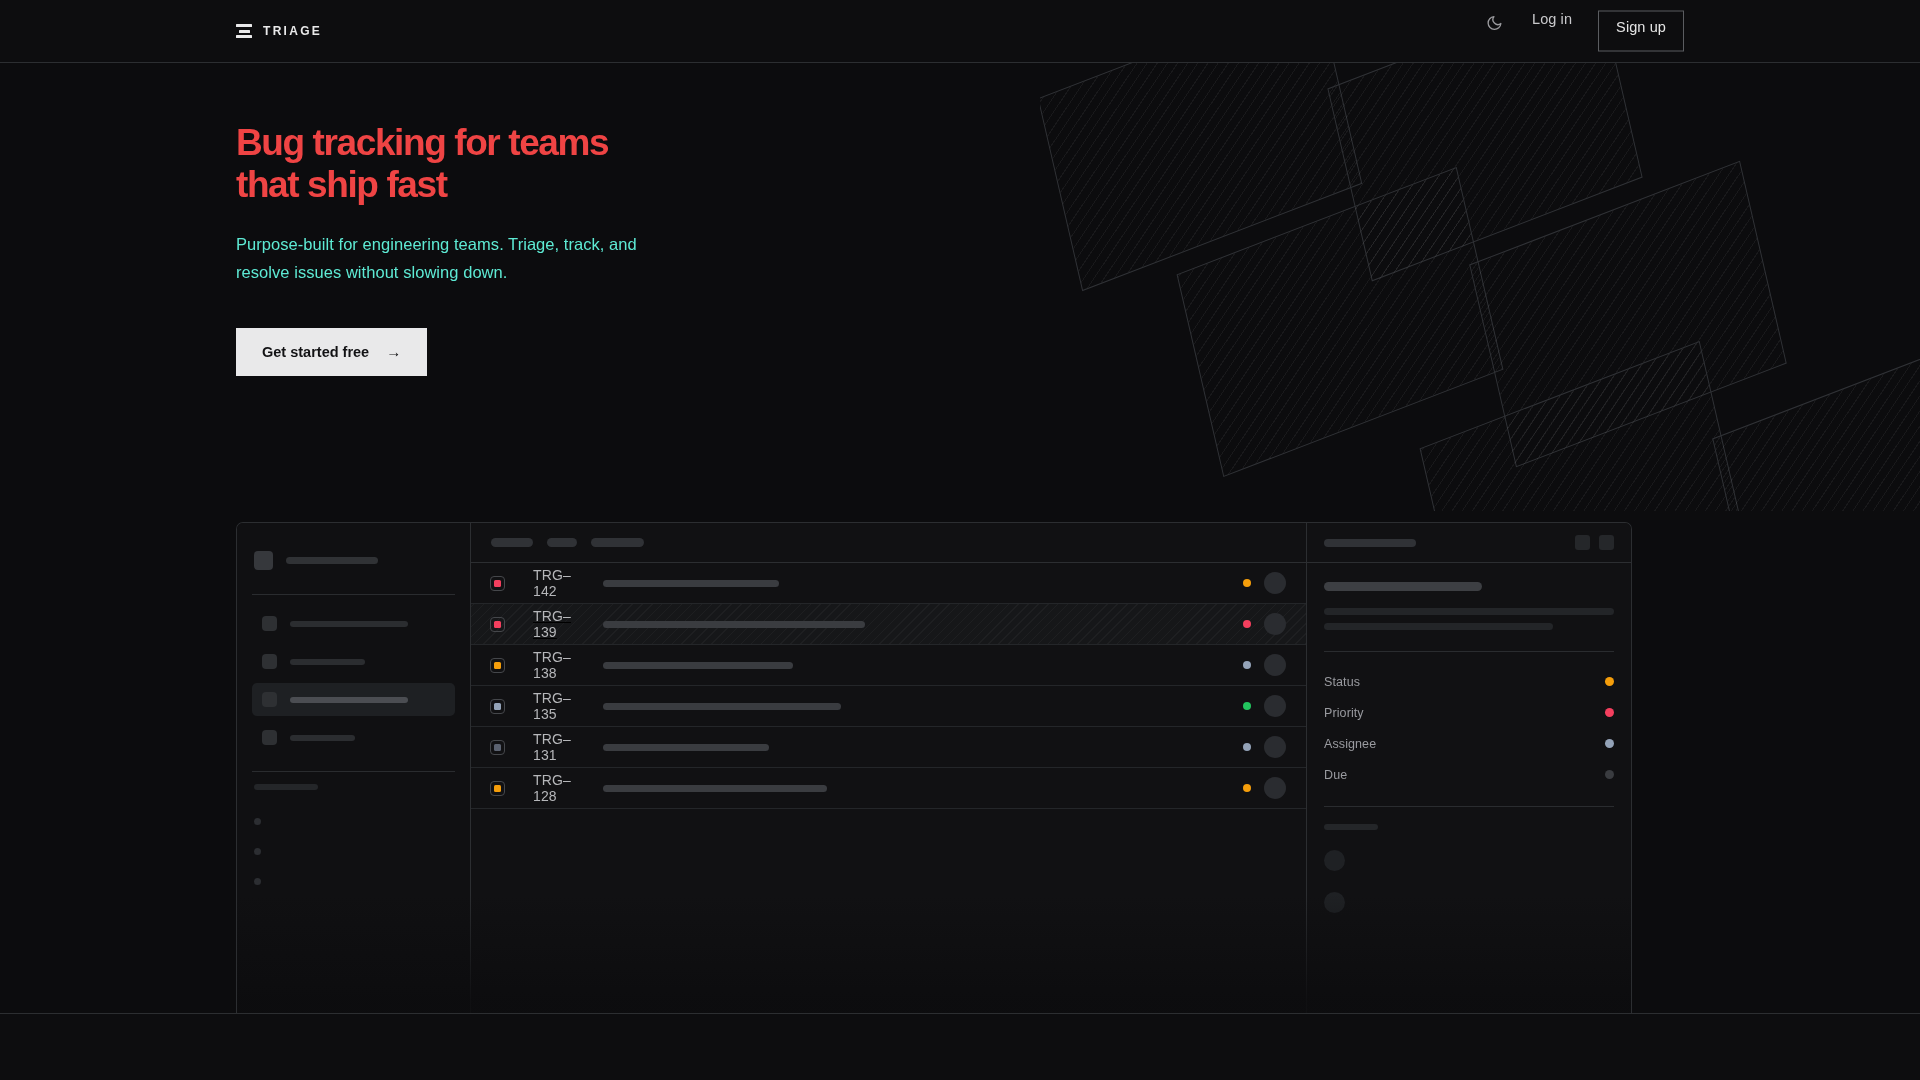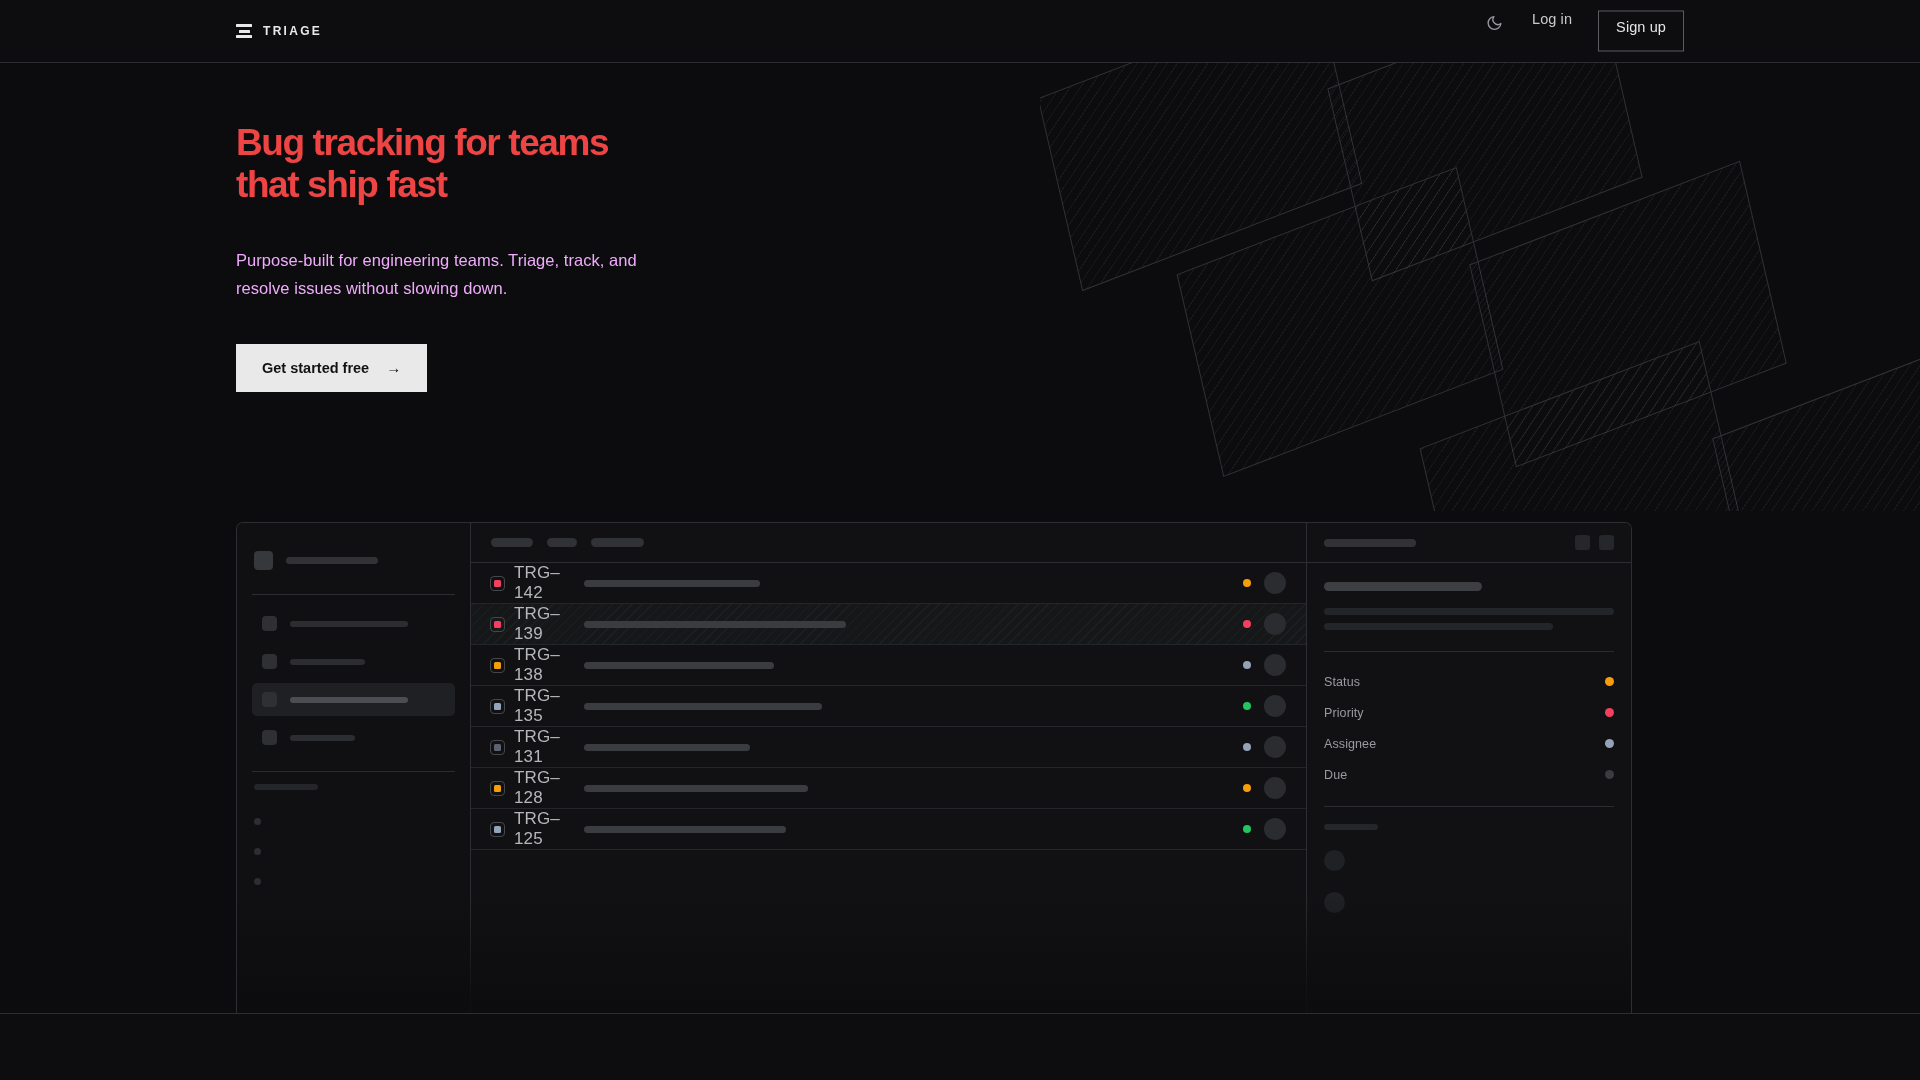--- a/index.html
+++ b/index.html
@@ -112,24 +112,24 @@
   }
   .hero-title {
     font-size: 37px;
     line-height: 1.13;
     font-weight: 700;
     color: #ef4444;
     letter-spacing: -1.4px;
     white-space: pre-line;
   }
   .hero-sub {
-    margin-top: 40px;
+    margin-top: 24px;
     font-size: 16.5px;
     line-height: 1.72;
-    color: #f0abfc;
+    color: #5eead4;
     white-space: pre-line;
     letter-spacing: 0.05px;
   }
   .hero-cta {
     margin-top: 42px;
     display: inline-flex;
     align-items: center;
     gap: 17px;
     background: #e9e9ea;
     color: #121214;
@@ -289,33 +289,34 @@
   }
   .issue-row.selected {
     background-color: #161719;
     background-image: repeating-linear-gradient(
       -45deg,
       rgba(255,255,255,0.035) 0px,
       rgba(255,255,255,0.035) 1px,
       rgba(255,255,255,0) 1px,
       rgba(255,255,255,0) 7px
     );
+    text-decoration: underline;
   }
   .prio-box {
     width: 15px; height: 15px;
     border: 1px solid #45474b;
     border-radius: 4px;
     display: flex; align-items: center; justify-content: center;
     flex: 0 0 15px;
   }
   .prio-box i { width: 7px; height: 7px; border-radius: 1.5px; display: block; }
   .issue-id {
-    font-size: 17px;
+    font-size: 14px;
     color: #b6b7ba;
-    margin-left: 9px;
+    margin-left: 28px;
     width: 58px;
     flex: 0 0 58px;
     letter-spacing: 0.15px;
   }
   .issue-title-sk { height: 7px; border-radius: 3.5px; background: #3a3c40; margin-left: 12px; }
   .row-spacer { flex: 1 1 auto; }
   .status-dot { width: 8px; height: 8px; border-radius: 50%; flex: 0 0 8px; }
   .row-avatar {
     width: 22px; height: 22px; border-radius: 50%;
     background: #2a2c30;
@@ -530,30 +531,20 @@
             <span class="row-avatar"></span>
           </div>
           <div class="issue-row">
             <span class="prio-box">
               <i style="background:#f59e0b"></i>
             </span>
             <span class="issue-id">TRG–128</span>
             <span class="issue-title-sk" style="width:224px"></span>
             <span class="row-spacer"></span>
             <span class="status-dot" style="background:#f59e0b"></span>
-            <span class="row-avatar"></span>
-          </div>
-          <div class="issue-row">
-            <span class="prio-box">
-              <i style="background:#94a3b8"></i>
-            </span>
-            <span class="issue-id">TRG–125</span>
-            <span class="issue-title-sk" style="width:202px"></span>
-            <span class="row-spacer"></span>
-            <span class="status-dot" style="background:#22c55e"></span>
             <span class="row-avatar"></span>
           </div>
         </div>
     </main>
 
     <section class="app-detail">
       <div class="detail-head">
         <span class="sk-line"></span>
         <span class="btns">
           <span class="btn-sq"></span>

